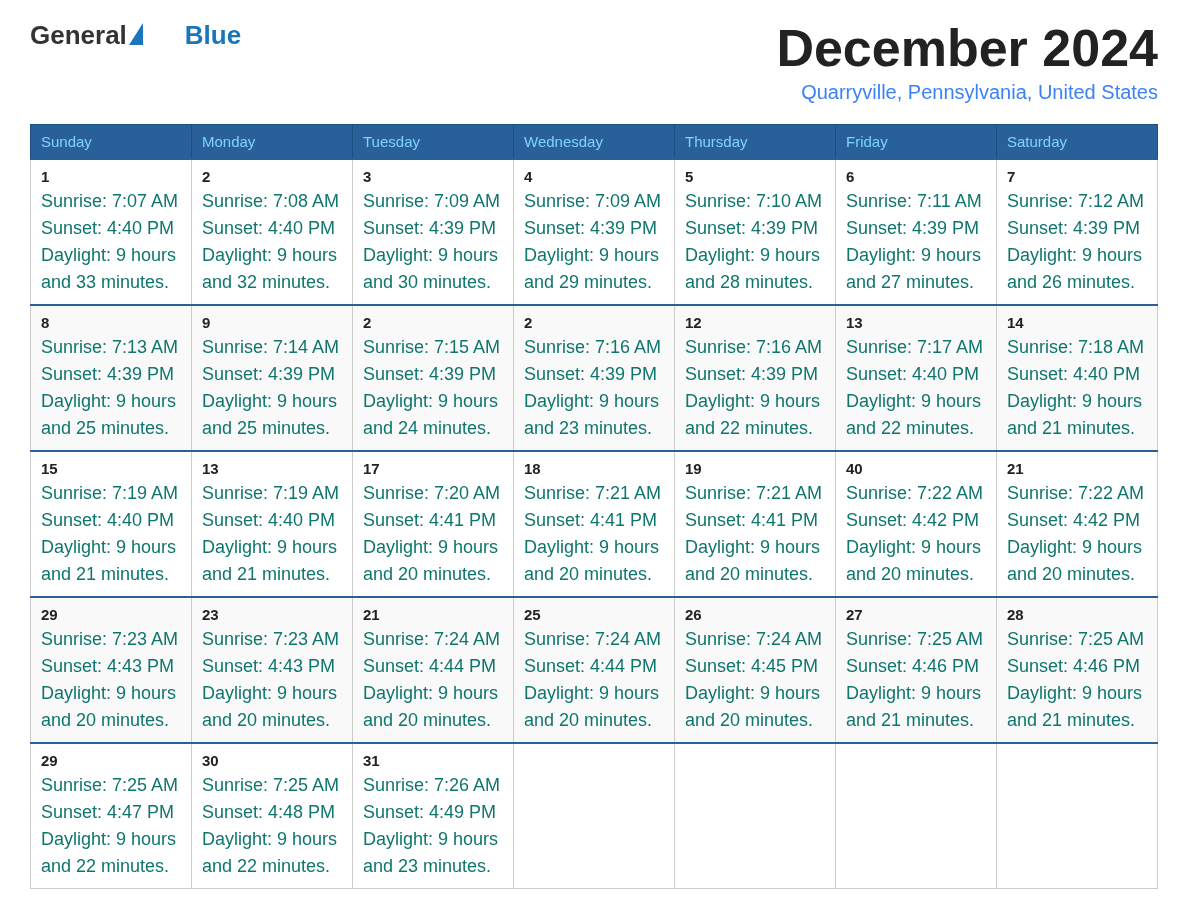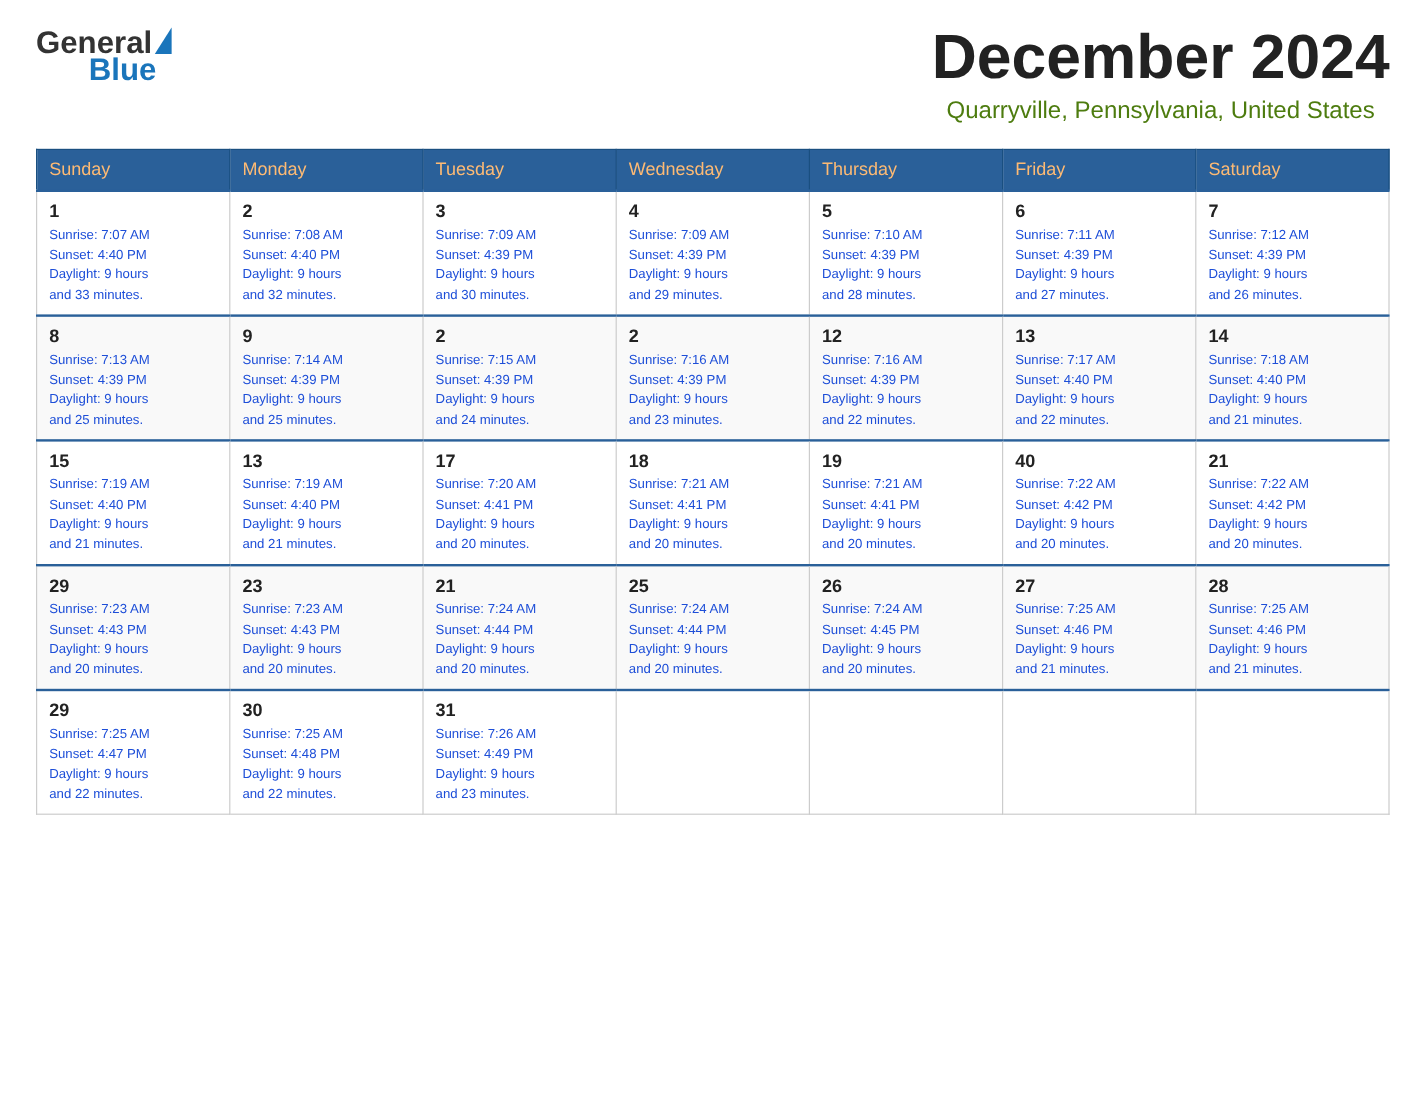--- a/index.html
+++ b/index.html
@@ -13,22 +13,21 @@
 
     .header-area {
       display: flex;
       justify-content: space-between;
       align-items: flex-start;
       margin-bottom: 20px;
     }
 
     .logo-area {
       display: flex;
-      flex-direction: column;
-      align-items: flex-start;
+      align-items: flex-end;
     }
 
     .logo-text {
       display: flex;
       align-items: center;
       font-size: 26px;
       font-weight: bold;
       color: #333;
     }
 
@@ -52,45 +51,45 @@
       border-bottom: 22px solid #1a75bb;
       display: inline-block;
       margin-left: 2px;
       margin-right: -2px;
       vertical-align: middle;
       position: relative;
       top: -2px;
     }
 
     .title-area {
-      text-align: center;
+      text-align: right;
     }
 
     .month-title {
       font-size: 52px;
       font-weight: bold;
       color: #222;
       line-height: 1.1;
     }
 
     .location-title {
       font-size: 20px;
-      color: #4d7c0f;
+      color: #3b82f6;
       margin-top: 4px;
     }
 
     .calendar-table {
       width: 100%;
       border-collapse: collapse;
       border: 1px solid #aaa;
     }
 
     .calendar-table th {
       background-color: #2a6099;
-      color: #fdba74;
+      color: #7dd3fc;
       font-size: 15px;
       font-weight: normal;
       padding: 8px 10px;
       text-align: left;
       border: 1px solid #1a4f80;
     }
 
     .calendar-table td {
       vertical-align: top;
       padding: 8px 10px;
@@ -108,23 +107,23 @@
 
     .day-number {
       font-size: 15px;
       font-weight: bold;
       color: #222;
       display: block;
       margin-bottom: 3px;
     }
 
     .day-info {
-      font-size: 11px;
+      font-size: 18px;
       line-height: 1.5;
-      color: #1d4ed8;
+      color: #0f766e;
     }
 
     .empty-cell {
       background: #fff;
     }
 
     .week-row td {
       border-top: 2px solid #2a6099;
     }
   </style>

